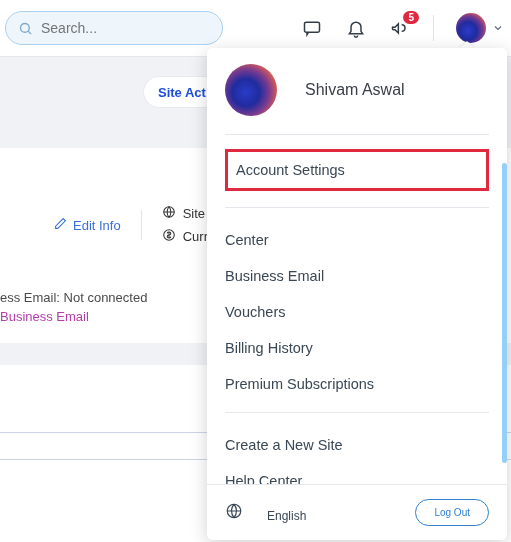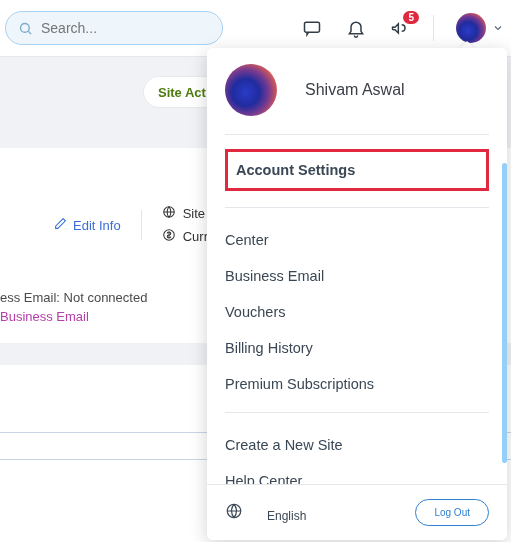--- a/index.html
+++ b/index.html
@@ -104,21 +104,21 @@
     left: 144px;
     top: 20px;
     height: 30px;
     background: #fff;
     border-radius: 15px;
     display: flex;
     align-items: center;
     padding: 0 14px;
     font-size: 13px;
     font-weight: 600;
-    color: #4d7c0f;
+    color: #1d4ed8;
     box-shadow: 0 0 0 1px rgba(0,0,0,0.03);
   }
 
   .bg-edit-row {
     position: absolute;
     left: 0; right: 0;
     top: 202px;
     height: 46px;
     display: flex;
     align-items: center;
@@ -253,21 +253,20 @@
   .menu-item, .menu-item-highlight {
     font-size: 14.5px;
     color: #3a4754;
     padding: 10px 0;
     cursor: pointer;
   }
   .menu-item-highlight {
     border: 3px solid #e0293e;
     padding: 10px 8px;
     margin-bottom: 6px;
-    font-weight: bold;
   }
 
   .panel-footer {
     position: absolute;
     left: 0; right: 0;
     bottom: 0;
     border-top: 1px solid #e4e7eb;
     background: #fff;
     padding: 14px 18px;
     display: flex;

